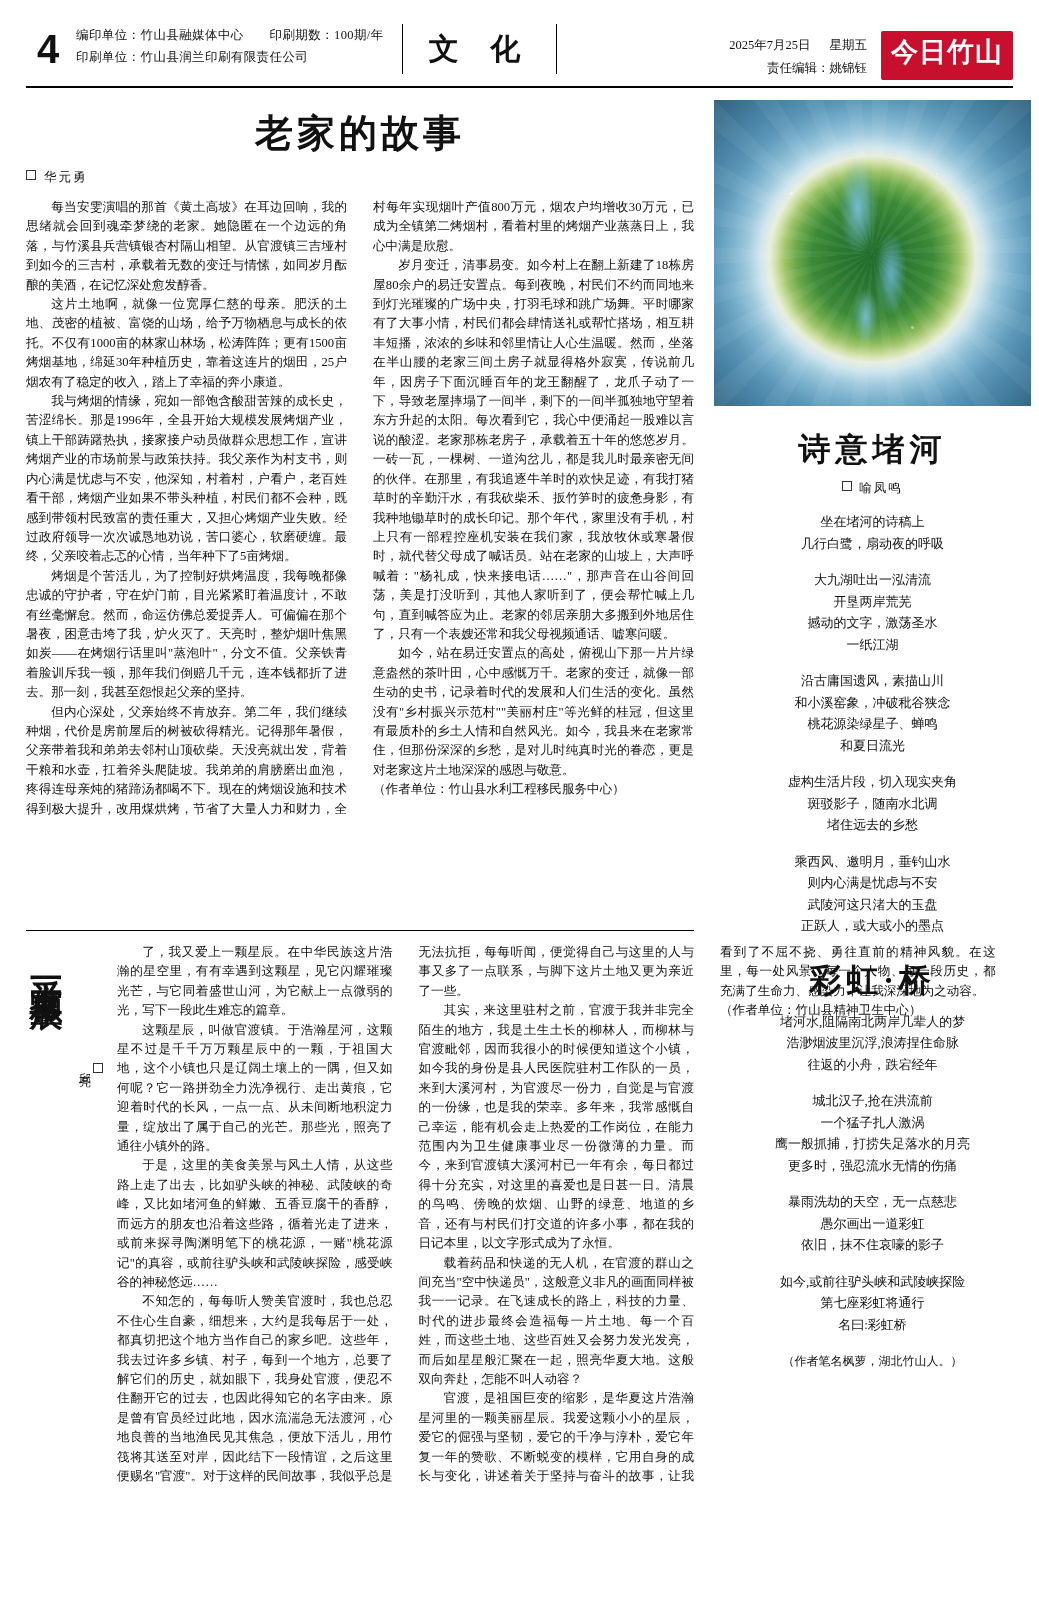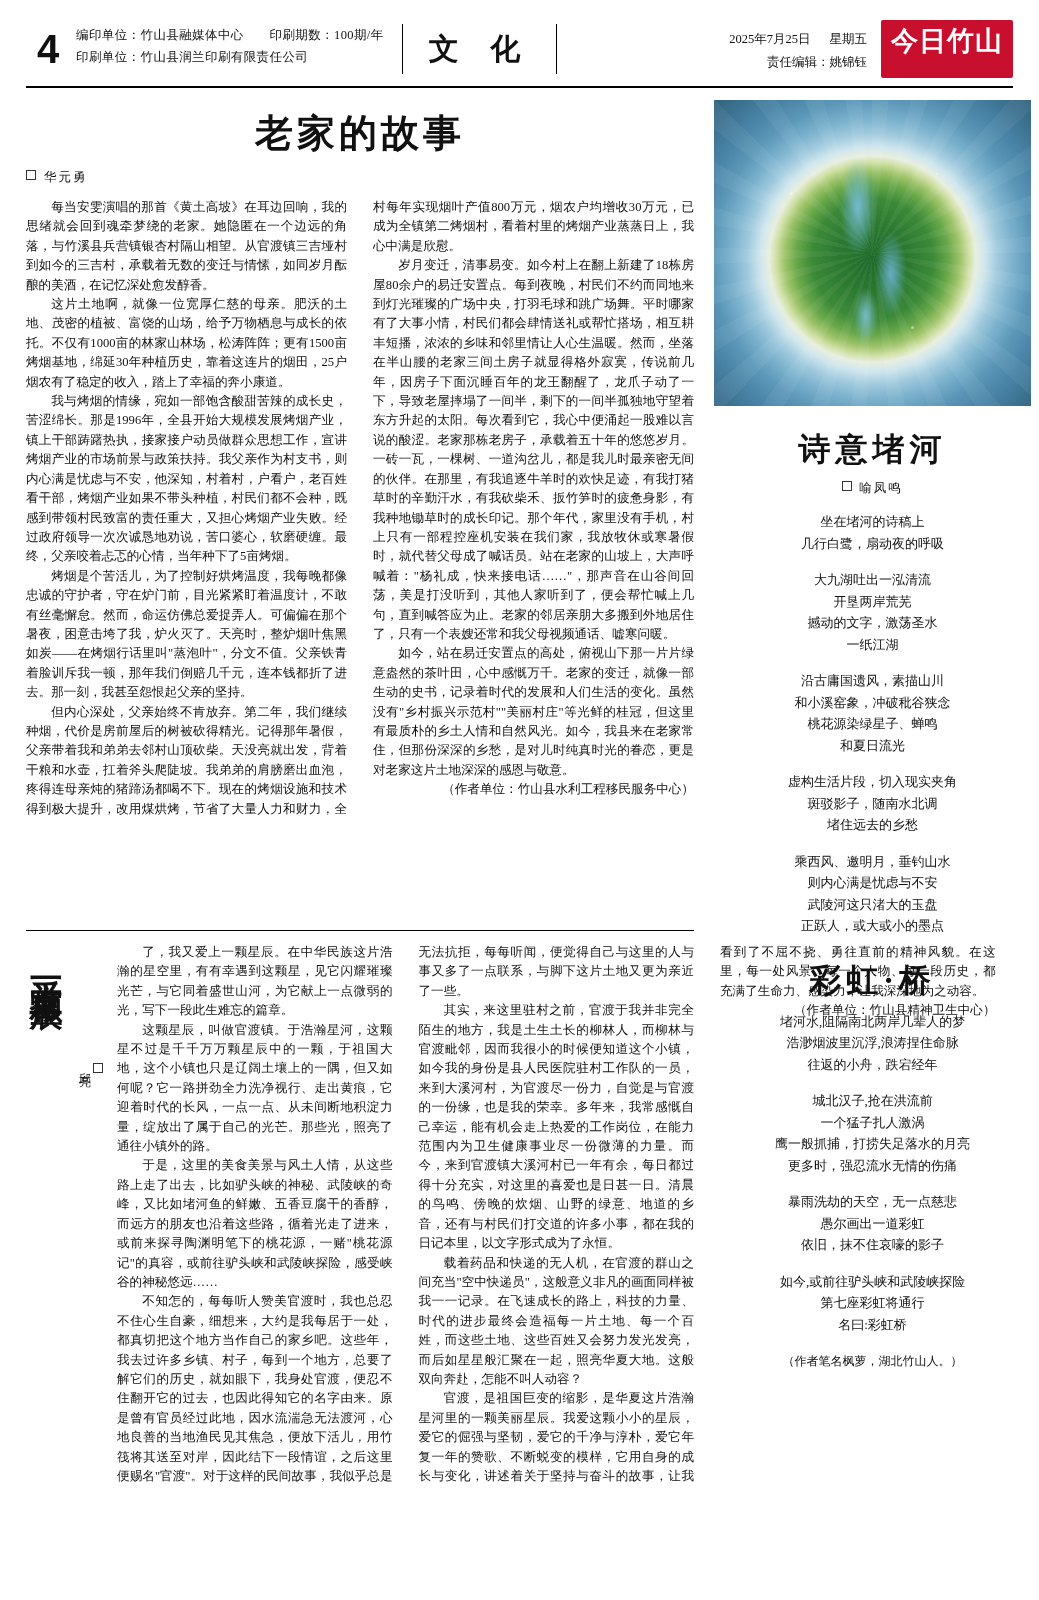--- a/index.html
+++ b/index.html
@@ -56,36 +56,36 @@
     font-size: 30px;
     font-weight: bold;
     letter-spacing: 12px;
     line-height: 62px;
     flex: 0 0 auto;
     padding: 0 6px 0 8px;
   }
   .mast-right {
     margin-left: auto;
     display: flex;
-    align-items: center;
+    align-items: flex-end;
     gap: 14px;
   }
   .mast-meta {
     text-align: right;
     font-size: 12.5px;
     line-height: 23px;
     padding-top: 4px;
   }
   .mast-meta .date-line span { margin-left: 16px; }
   .nameplate {
     font-size: 27px;
     font-weight: bold;
     color: #ffffff;
     background: #c8102e;
-    padding: 3px 10px 19px 10px;
+    padding: 3px 10px 10px 10px;
     letter-spacing: 1px;
     font-family: "Liberation Serif", serif;
     white-space: nowrap;
     border-radius: 2px;
   }
 
   
   .content {
     display: flex;
     gap: 0;
@@ -118,21 +118,21 @@
   .two-col {
     column-count: 2;
     column-gap: 26px;
     column-rule: none;
     font-size: 12.6px;
     line-height: 19.4px;
     text-align: justify;
     text-justify: inter-ideograph;
   }
   .two-col p { margin: 0 0 0 0; text-indent: 2em; }
-  .sig { text-align: right; text-indent: 0 !important; margin-top: 4px; }
+  .sig { text-align: left; text-indent: 0 !important; margin-top: 4px; }
 
   
   .article-main .two-col { height: 718px; }
 
   hr.rule {
     border: none;
     border-top: 1px solid #000;
     margin: 14px 0 12px 0;
   }
 

